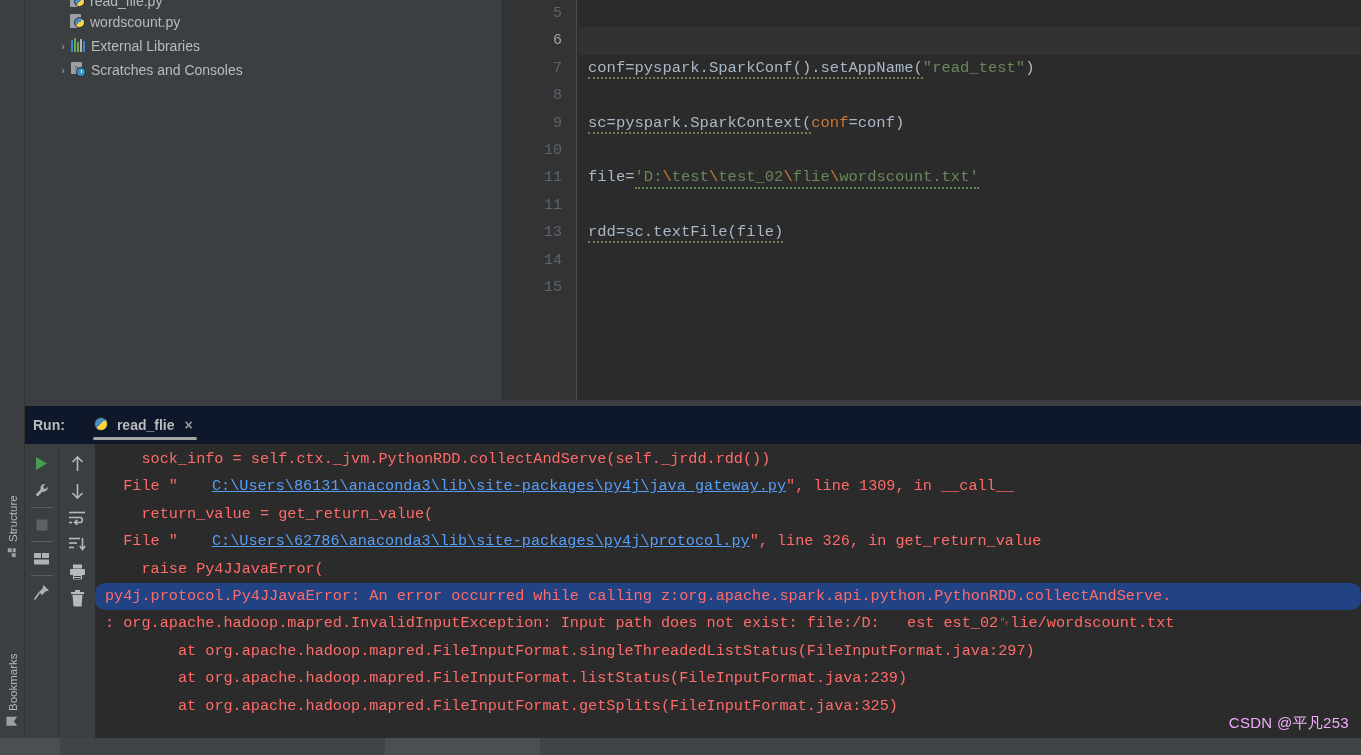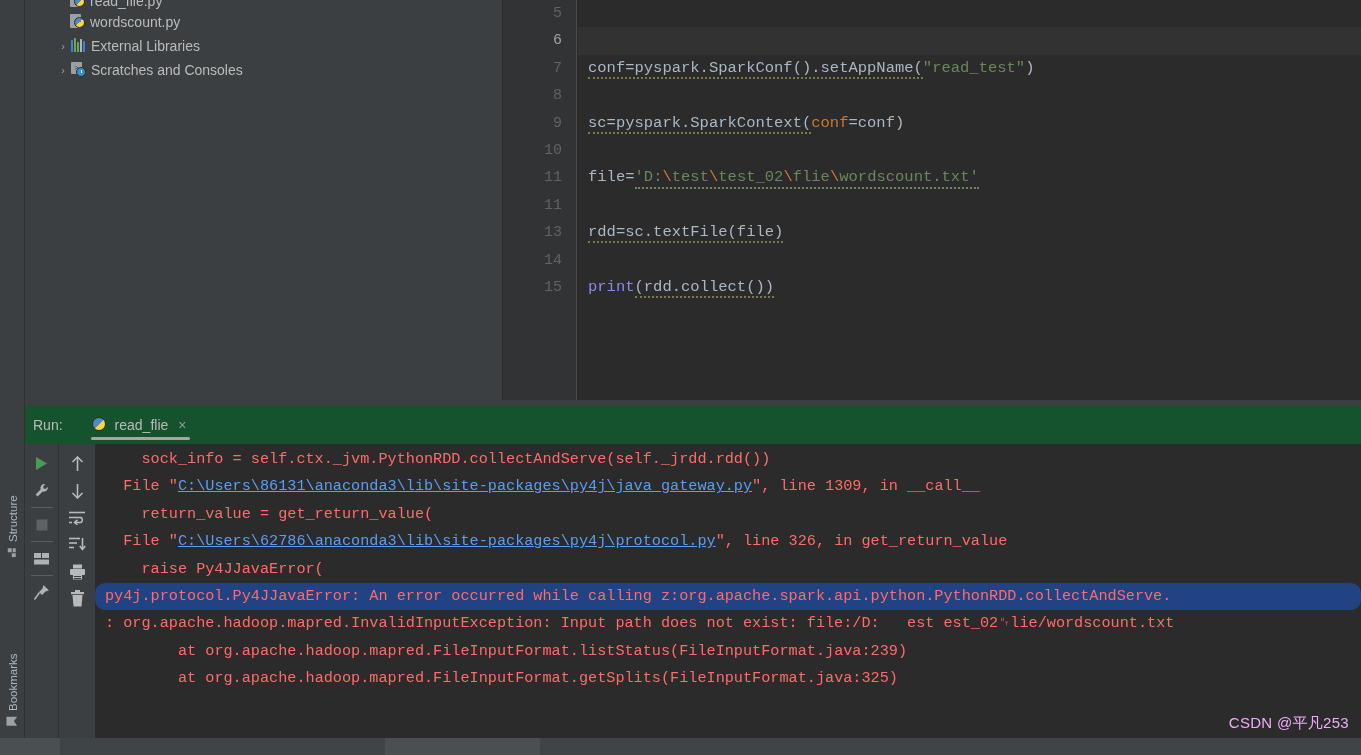--- a/index.html
+++ b/index.html
@@ -109,21 +109,21 @@
   }
   .squig-g { border-bottom: 2px dotted #7a7a4a; }
 
   
   .run-window {
     position: absolute; left: 25px; top: 406px; width: 1336px; height: 332px;
     background: #3c3f41;
   }
   .run-header {
     position: relative; height: 38px; display: flex; align-items: center;
-    padding-left: 8px; background: #14532d;
+    padding-left: 8px; background: #0f172a; font-weight: bold;
   }
   .run-label { color: #bbbbbb; font-size: 14px; margin-right: 24px; cursor: default; }
   .run-tab {
     display: flex; align-items: center; gap: 8px; height: 38px;
     padding: 0 8px 0 4px; position: relative; cursor: default;
   }
   .run-tab:after {
     content:""; position:absolute; left:4px; right:4px; bottom:4px; height:3px;
     background:#a5a5a5; border-radius:2px;
   }
@@ -149,21 +149,21 @@
   .console {
     flex: 1; background: #2b2b2b; overflow: hidden; position: relative;
     padding-top: 2px;
   }
   .oline {
     height: 27.4px; line-height: 27.4px; white-space: pre;
     font-family: "Liberation Mono", monospace; font-size: 15.2px;
     color: #ff6b68; padding-left: 10px;
   }
   .oline.sel { background: #214283; border-radius: 10px; }
-  .olink { color: #589df6; text-decoration: underline; cursor: pointer; }
+  .olink { color: #589df6; text-decoration: underline; cursor: pointer; margin-left: 34px; }
 
   
   .watermark {
     position: absolute; right: 12px; bottom: 22px;
     color: #f0abfc; font-size: 15px; letter-spacing: .3px;
     font-family: "Liberation Sans", sans-serif; pointer-events:none;
   }
 
   
   .taskbar {
@@ -271,21 +271,20 @@
       <div class="cline"><span class="code-text"></span></div>
 
       <div class="cline"><span class="code-text t-def"><span>file=</span><span class="squig"><span class="t-str">'</span><span class="t-str">D:</span><span class="t-esc">\</span><span class="t-str">test</span><span class="t-esc">\</span><span class="t-str">test_02</span><span class="t-esc">\</span><span class="t-str">flie</span><span class="t-esc">\</span><span class="t-str">wordscount.txt</span><span class="t-str">'</span></span></span></div>
 
       <div class="cline"><span class="code-text"></span></div>
 
       <div class="cline"><span class="code-text t-def"><span class="squig-g">rdd=sc.textFile(file)</span></span></div>
 
       <div class="cline"><span class="code-text"></span></div>
 
-      <div class="cline"><span class="code-text t-def"><span class="t-fn">print</span><span class="squig-g">(rdd.collect())</span></span></div>
     </div>
   </div>
 
   <div class="hsplit"></div>
 
   <div class="run-window">
 
     <div class="run-header">
       <span class="run-label">Run:</span>
       <div class="run-tab">
@@ -393,20 +392,21 @@
         <div class="oline"><span>    return_value = get_return_value(</span></div>
 
         <div class="oline"><span>  File "</span><span class="olink">C:\Users\62786\anaconda3\lib\site-packages\py4j\protocol.py</span><span>", line 326, in get_return_value</span></div>
 
         <div class="oline"><span>    raise Py4JJavaError(</span></div>
 
         <div class="oline sel"><span>py4j.protocol.Py4JJavaError: An error occurred while calling z:org.apache.spark.api.python.PythonRDD.collectAndServe.</span></div>
 
         <div class="oline"><span>: org.apache.hadoop.mapred.InvalidInputException: Input path does not exist: file:/D:   est est_02␉lie/wordscount.txt</span></div>
 
+        <div class="oline"><span>	at org.apache.hadoop.mapred.FileInputFormat.singleThreadedListStatus(FileInputFormat.java:297)</span></div>
 
         <div class="oline"><span>	at org.apache.hadoop.mapred.FileInputFormat.listStatus(FileInputFormat.java:239)</span></div>
 
         <div class="oline"><span>	at org.apache.hadoop.mapred.FileInputFormat.getSplits(FileInputFormat.java:325)</span></div>
 
 
       </div>
     </div>
   </div>
 

